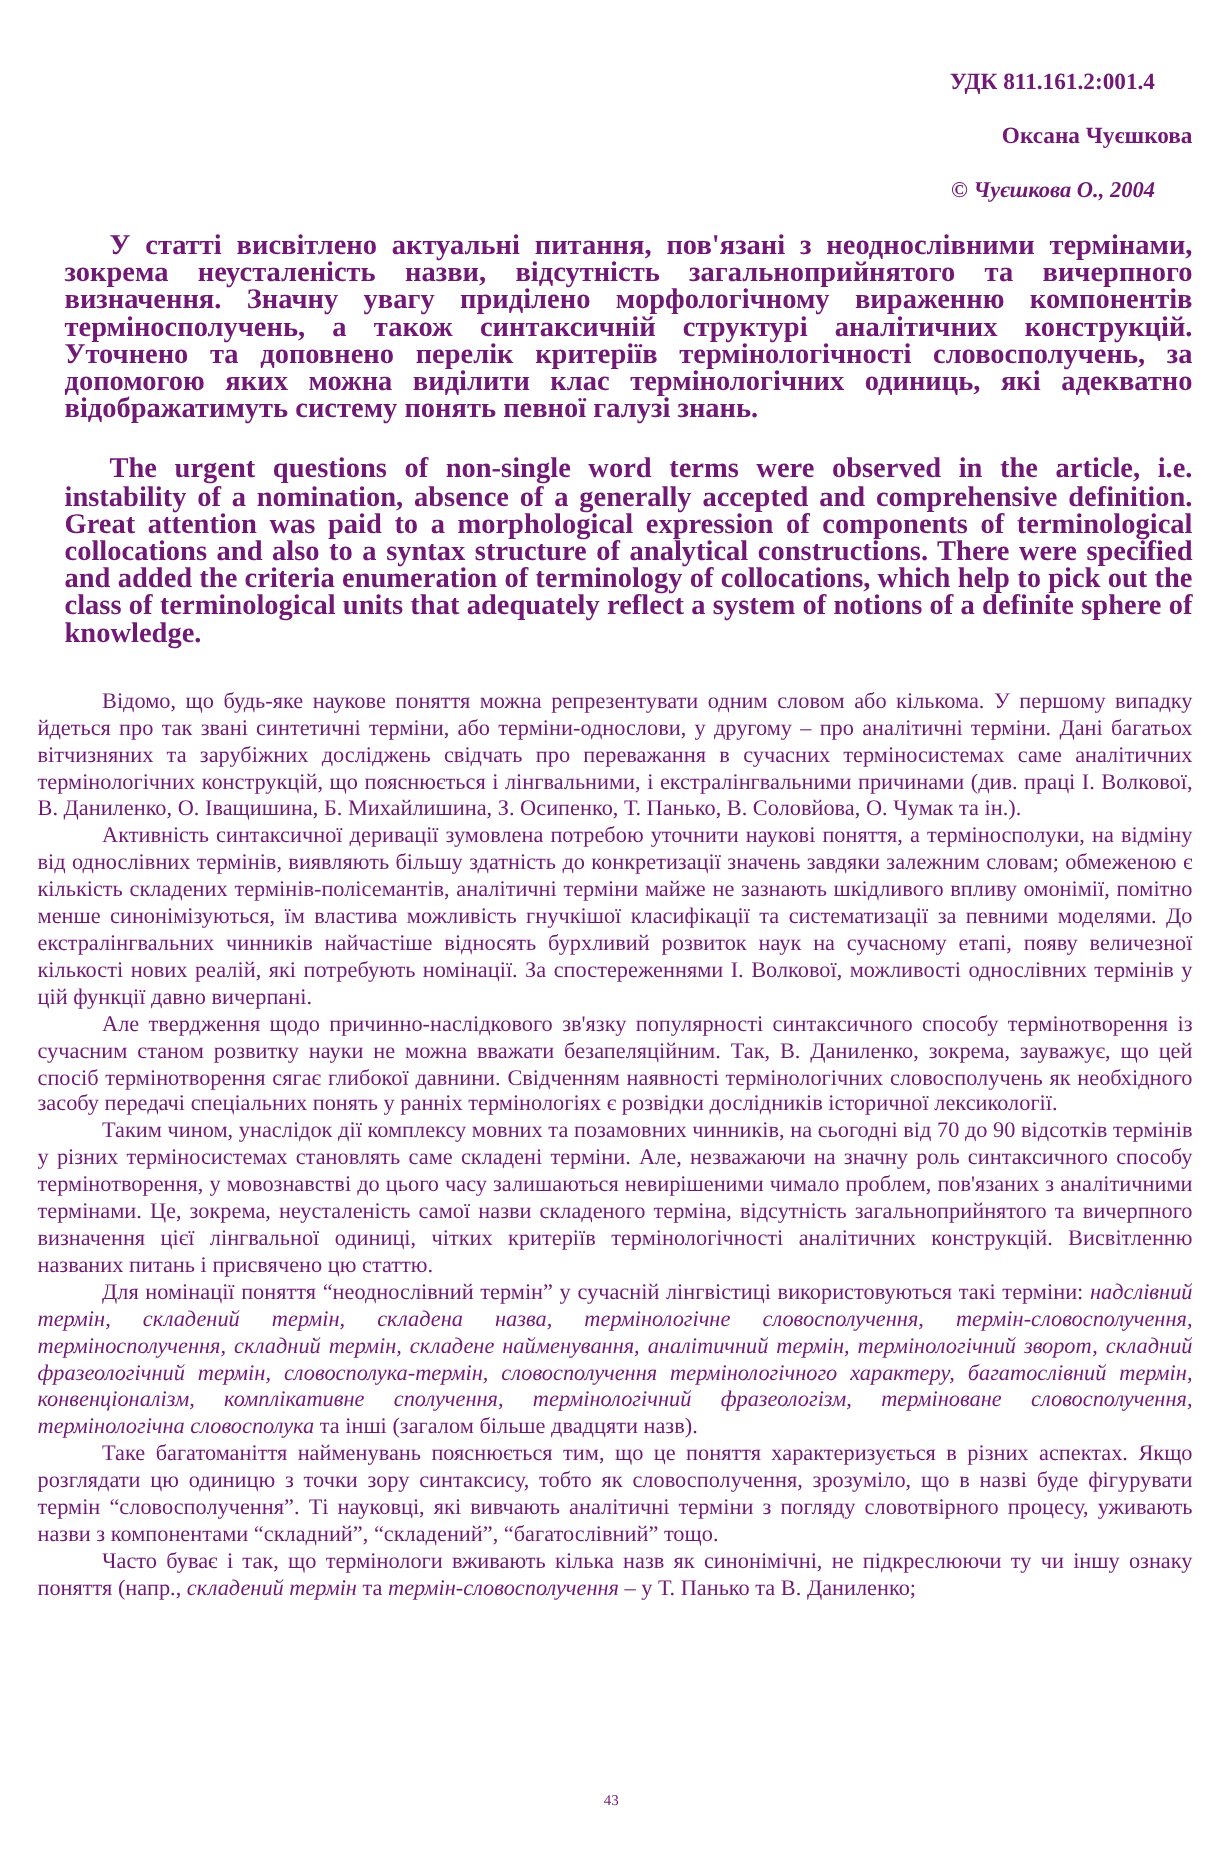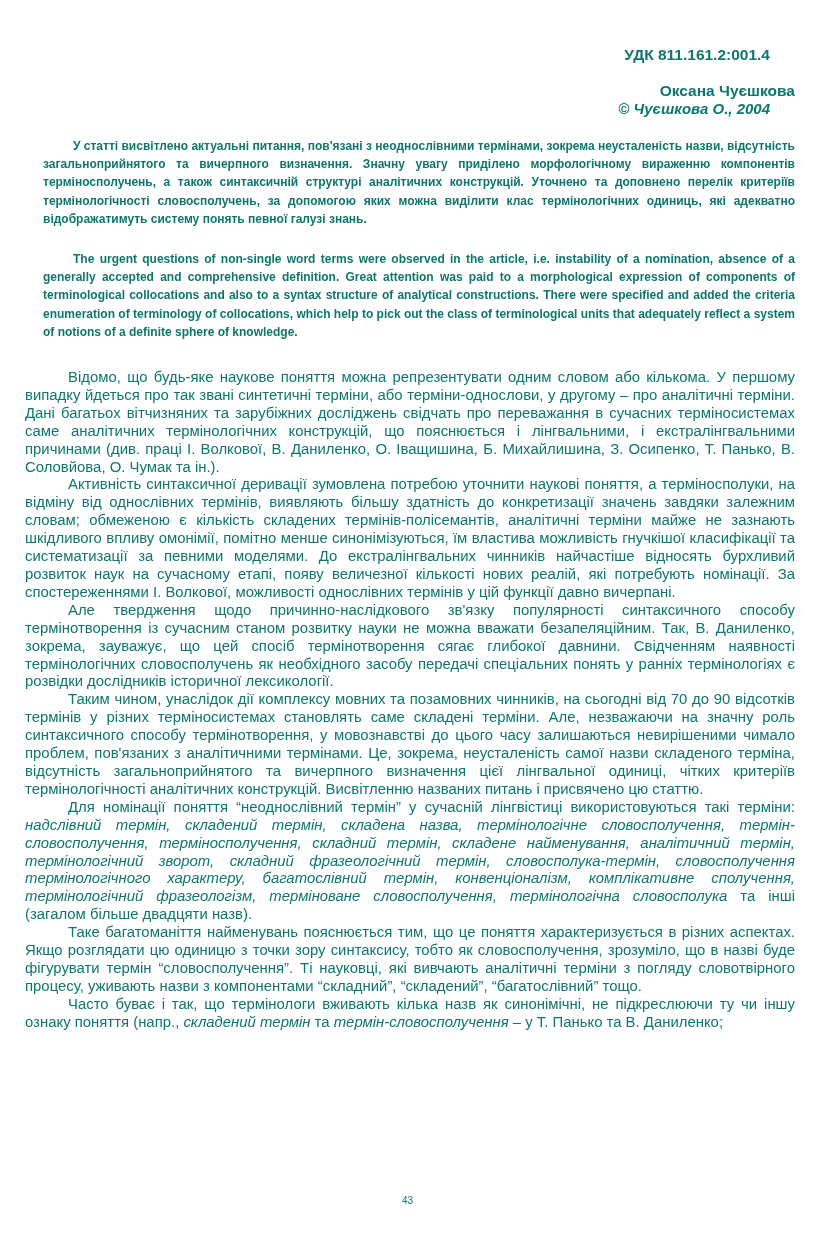--- a/index.html
+++ b/index.html
@@ -7,22 +7,22 @@
     padding: 0;
     background: #ffffff;
   }
   .page {
     position: relative;
     width: 815px;
     height: 1240px;
     box-sizing: border-box;
     margin: 0 auto;
     background: #ffffff;
-    color: #0f766e;
-    font-family: Liberation Sans, sans-serif;
+    color: #701a75;
+    font-family: Liberation Serif, serif;
     padding: 46px 20px 0 25px;
     overflow: hidden;
   }
   .udc {
     text-align: right;
     font-weight: bold;
     font-size: 15.5px;
     line-height: 18px;
     margin-right: 25px;
   }
@@ -35,33 +35,34 @@
   }
   .title {
     margin: 24px 0 0 0;
     text-align: center;
     font-weight: bold;
     font-size: 17.5px;
     line-height: 22px;
     letter-spacing: 0.2px;
   }
   .copyright {
+    margin-top: 18px;
     margin-right: 25px;
     text-align: right;
     font-weight: bold;
     font-style: italic;
     font-size: 15px;
     line-height: 18px;
   }
   .abstract {
     margin: 19px 0 0 18px;
     font-weight: bold;
     text-align: justify;
     text-indent: 30px;
-    font-size: 12px;
+    font-size: 19px;
     line-height: 18.2px;
   }
   .abstract.en {
     margin-top: 22px;
   }
   .body-text {
     margin-top: 28px;
   }
   .para {
     margin: 0;

